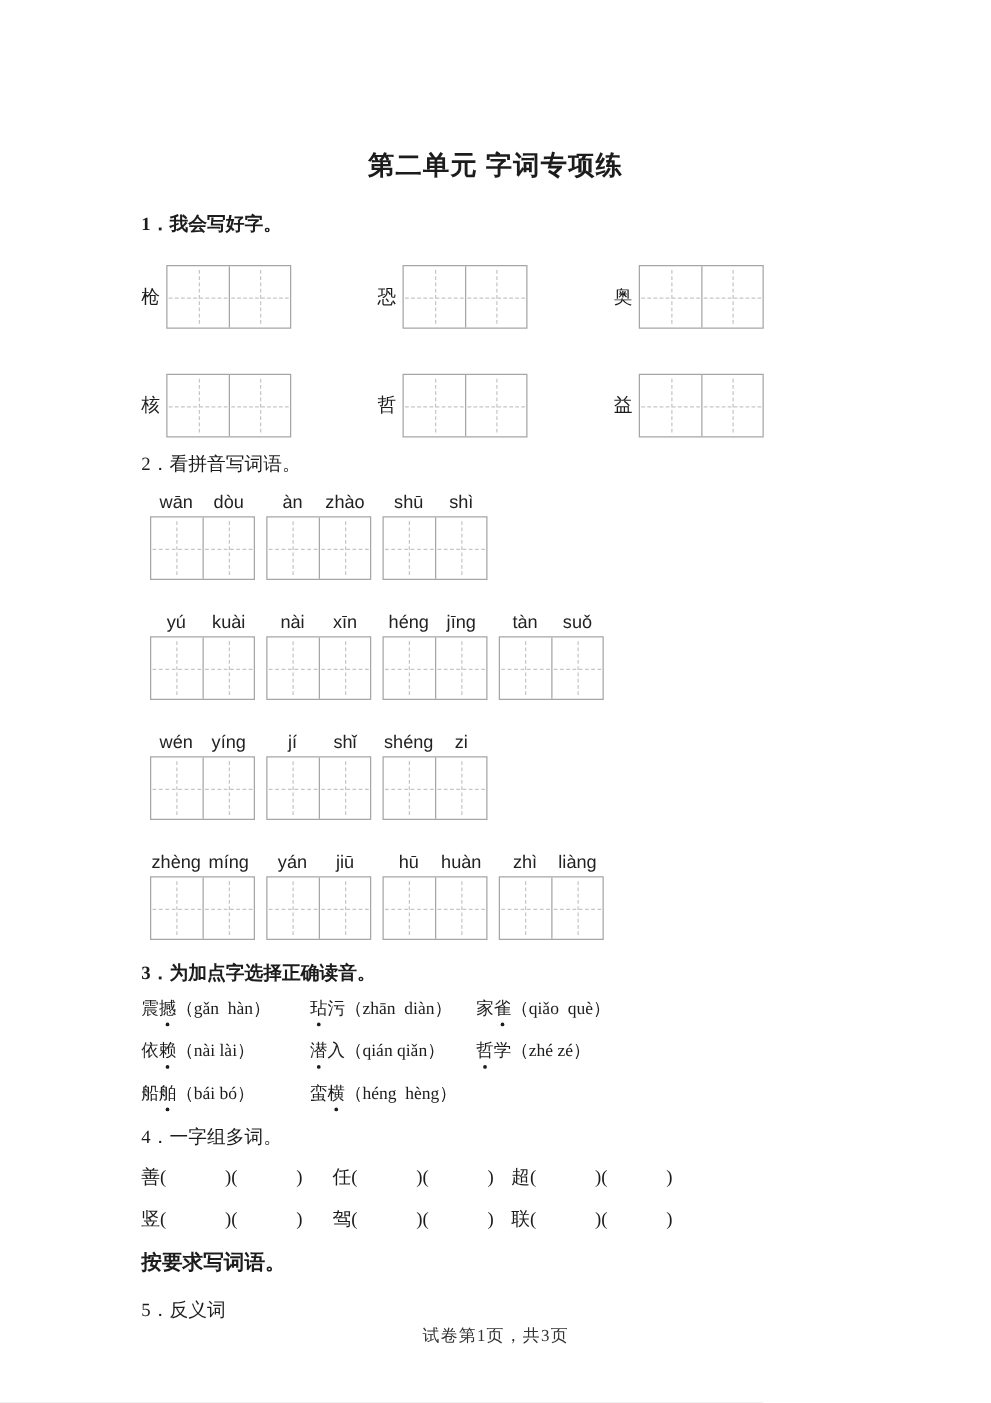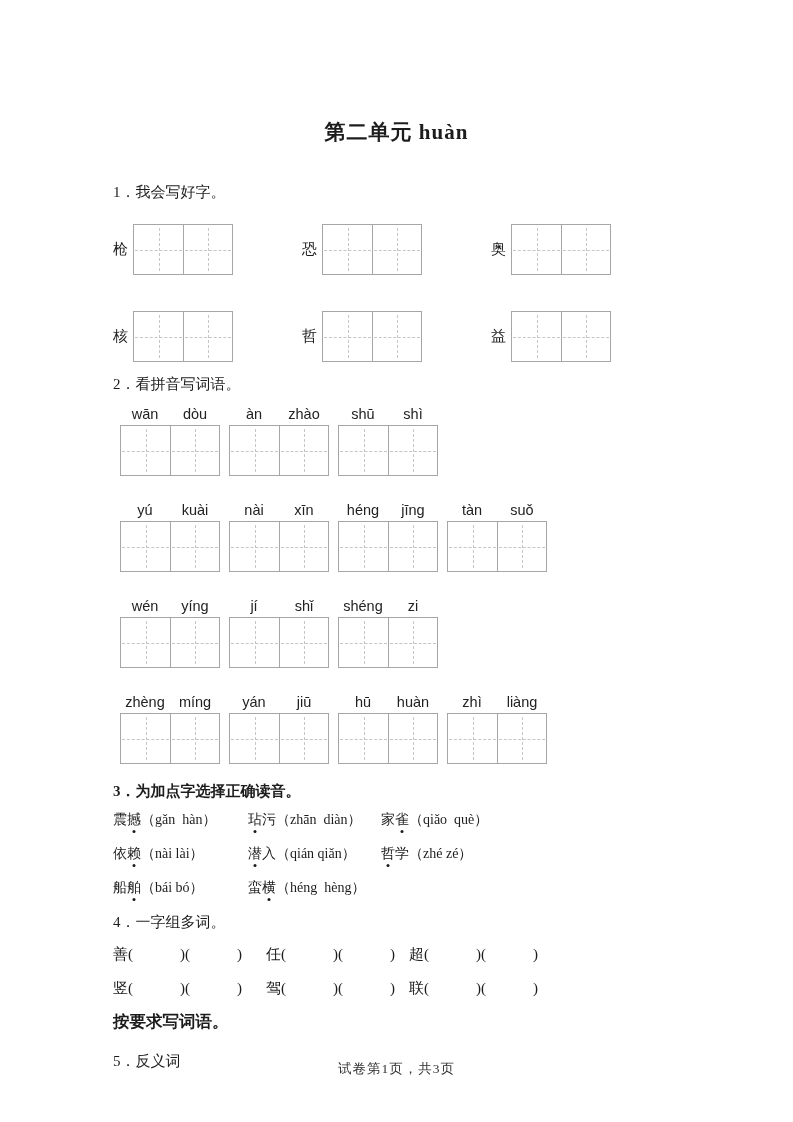--- a/index.html
+++ b/index.html
@@ -11,21 +11,21 @@
     overflow:hidden;
   }
   .content { padding:118px 113px 0 113px; }
 
   .title {
     text-align:center; font-size:21px; font-weight:bold;
     letter-spacing:1px; line-height:28px;
   }
 
   .qlabel { font-size:15px; line-height:20px; }
-  .q1-label { margin-top:36px; }
+  .q1-label { margin-top:24px;font-weight:bold; }
   .q2-label { margin-top:12px; }
   .q3-label { margin-top:17px;font-weight:bold; }
   .q4-label { margin-top:14px; }
 
   
   .tian { display:flex; border:1px solid #a6a6a6; background:#fff; }
   .cell { width:49px; height:49px; position:relative; }
   .cell + .cell { border-left:1px solid #a6a6a6; }
   .cell::before {
     content:""; position:absolute; left:50%; top:3px; bottom:3px;
@@ -38,21 +38,21 @@
 
   
   .cgrow { display:flex; margin-top:22px; }
   .cgrow.second { margin-top:36px; }
   .cgroup { display:flex; align-items:center; width:190px; }
   .char-label { font-size:15px; width:20px; flex:0 0 20px; }
 
   
   .pyrow { display:flex; gap:9px; margin-top:12px; margin-left:7px; }
   .pyrow + .pyrow { margin-top:26px; }
-  .pgroup { width:100px; }
+  .pgroup { width:84px; }
   .pyline { display:flex; margin-bottom:2px; }
   .syl {
     width:50px; text-align:center; font-size:14.5px; line-height:17px;
     font-family:"Liberation Sans","DejaVu Sans",sans-serif; color:#222;
   }
 
   
   .q3row { display:grid; grid-template-columns:135px 133px 1fr; margin-top:13px; }
   .q3row.first { margin-top:8px; }
   .q3item { font-size:14px; line-height:21px; white-space:pre; }
@@ -79,21 +79,21 @@
     position:absolute; bottom:44px; left:0; width:100%;
     text-align:center; font-size:13.5px; color:#333; letter-spacing:1px;
   }
 </style>
 </head>
 <body>
 
 <div class="page">
   <div class="content">
 
-    <h1 class="title">第二单元 huàn</h1>
+    <h1 class="title">第二单元 字词专项练</h1>
 
     <div class="qlabel q1-label">1．我会写好字。</div>
 
     <div class="cgrow">
       <div class="cgroup">
         <span class="char-label">枪</span>
         <div class="tian">
             <div class="cell"></div>
             <div class="cell"></div>
           </div>

